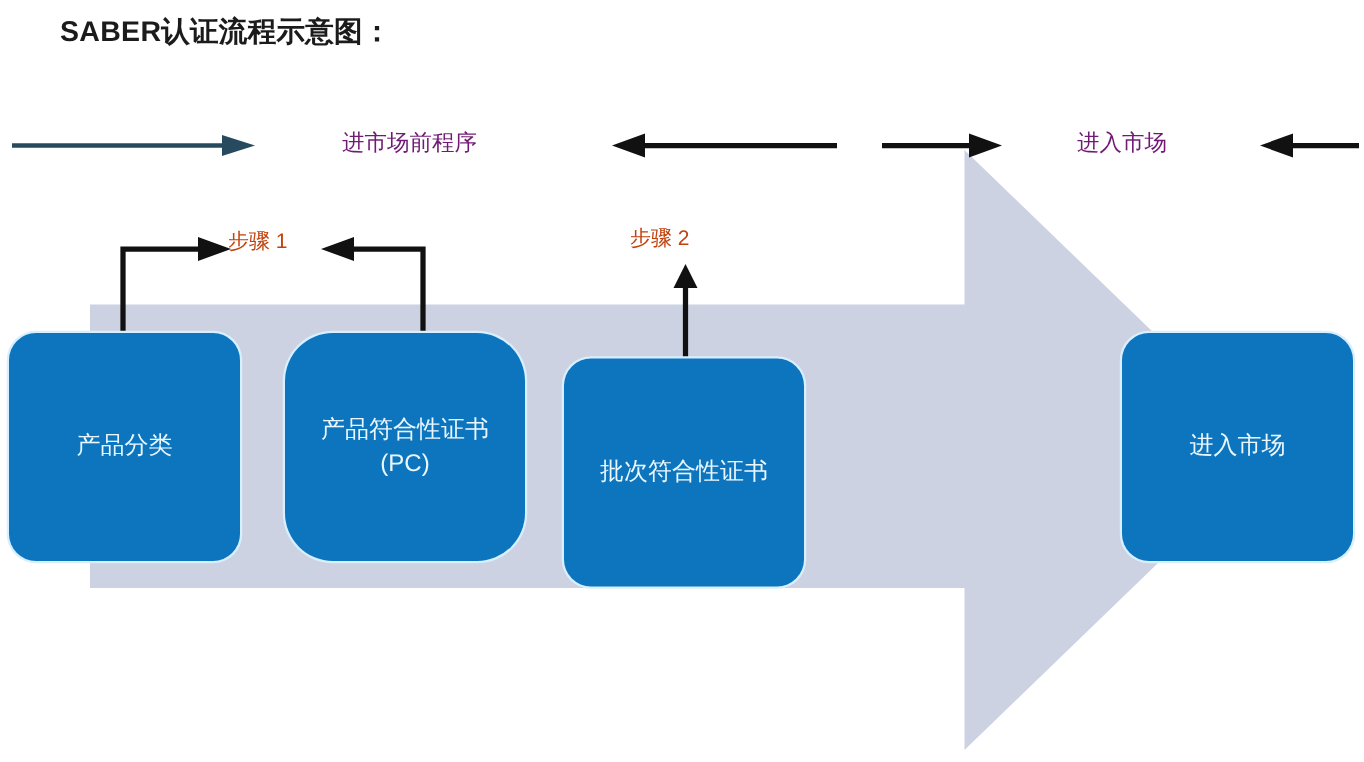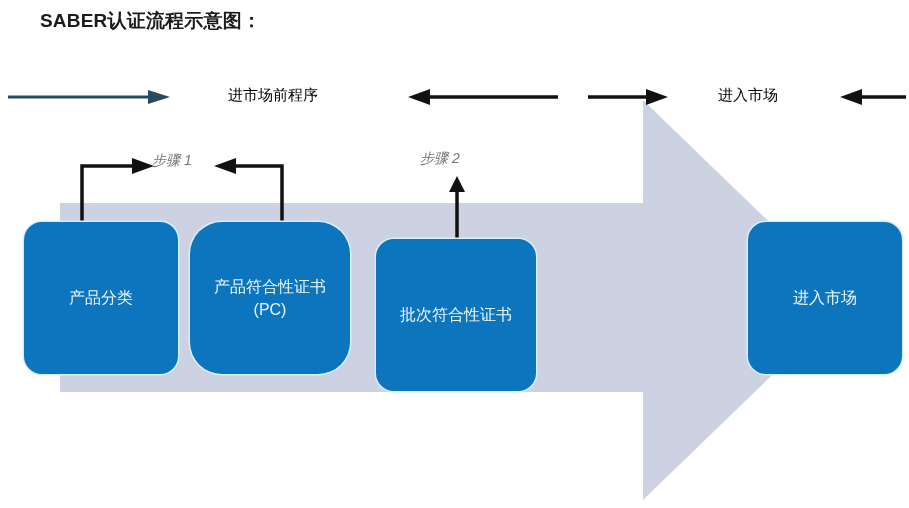--- a/index.html
+++ b/index.html
@@ -37,43 +37,42 @@
     left: 60px;
     top: 100px;
     width: 790px;
     height: 400px;
   }
 
   
   .phase-label {
     position: absolute;
     font-size: 15px;
-    color: #000000;
+    color: #701a75;
     white-space: nowrap;
     text-align: center;
   }
   .phase-label.pre  { left: 228px; top: 86px; }
   .phase-label.post { left: 718px; top: 86px; }
 
   .top-arrow {
     position: absolute;
     height: 18px;
   }
   .top-arrow.a1 { left: 8px;   top: 88px; width: 162px; }
   .top-arrow.a2 { left: 408px; top: 88px; width: 150px; }
   .top-arrow.a3 { left: 588px; top: 88px; width: 80px;  }
   .top-arrow.a4 { left: 840px; top: 88px; width: 66px;  }
 
   
   .step-label {
     position: absolute;
     font-size: 14px;
-    color: #737373;
+    color: #c2410c;
     white-space: nowrap;
-    font-style: italic;
   }
   .step-label.s1 { left: 152px; top: 152px; }
   .step-label.s2 { left: 420px; top: 150px; }
 
   .connector {
     position: absolute;
   }
   .connector.c-left  { left: 74px;  top: 158px; width: 80px;  height: 80px; }
   .connector.c-right { left: 214px; top: 158px; width: 80px;  height: 80px; }
   .connector.c-step2 { left: 446px; top: 176px; width: 22px;  height: 62px; }
@@ -92,21 +91,21 @@
     text-align: center;
     color: #eaf7ff;
     font-size: 16px;
     line-height: 1.45;
     box-sizing: border-box;
     padding: 6px 8px;
   }
   .node .node-text { display: block; }
   .node .node-sub  { display: block; }
 
-  .node.n1 { left: 24px;   width: 154px; }
+  .node.n1 { left: 6px;   width: 154px; }
   .node.n2 { left: 190px; width: 160px; border-radius: 32px; }
   .node.n3 { left: 376px; width: 160px; margin-top: 17px; }
   .node.n4 { left: 563px; width: 157px; }
   .node.n5 { left: 748px; width: 154px; }
 </style>
 </head>
 <body>
 
 <div id="canvas">
 

